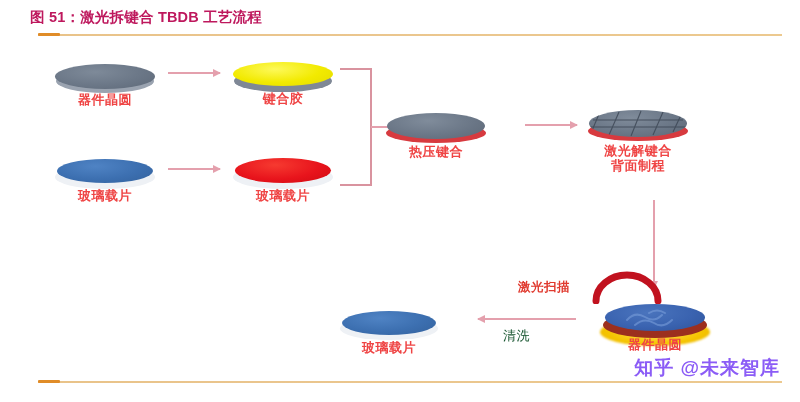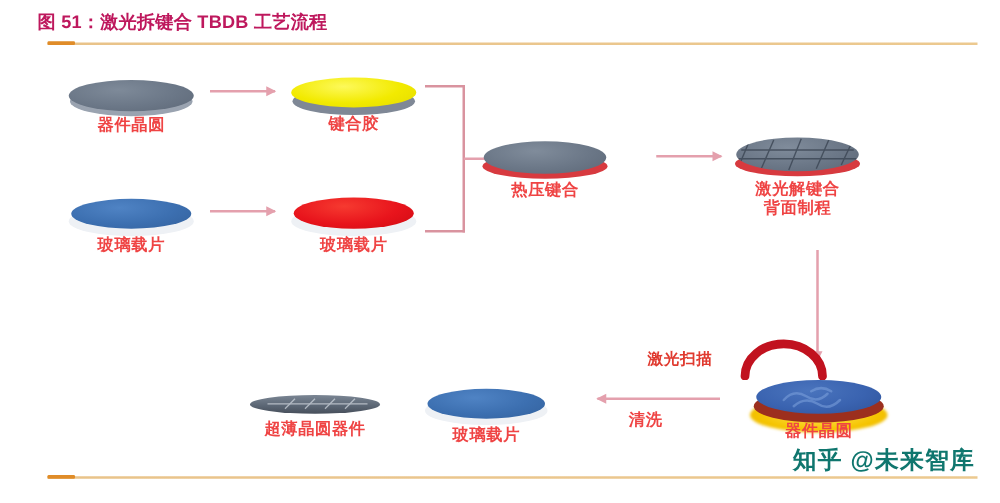--- a/index.html
+++ b/index.html
@@ -63,28 +63,28 @@
     transform:translateX(-50%);
   }
   .bracket{position:absolute;}
   .bracket .seg{position:absolute;background:#d9939f;}
 
   .scan-label{
     position:absolute;font-size:12.5px;font-weight:bold;color:#e03a2f;
     white-space:nowrap;letter-spacing:0.5px;
   }
   .step-label{
-    position:absolute;font-size:13px;font-weight:bold;color:#ef4444;
+    position:absolute;font-size:13px;font-weight:normal;color:#14532d;
     white-space:nowrap;letter-spacing:0.5px;
   }
 
   
   .watermark{
     position:absolute;right:20px;top:355px;
-    font-size:19px;color:#0f766e;font-weight:bold;
+    font-size:19px;color:#8b5cf6;font-weight:bold;
     letter-spacing:1px;white-space:nowrap;
   }
 </style>
 </head>
 <body>
 
 <div class="page">
 
   <div class="title">图 51：激光拆键合 TBDB 工艺流程</div>
   <div class="rule rule-top"></div>
@@ -178,34 +178,20 @@
 
     <div class="arrow-h left" style="left:478px;top:278px;width:98px;"></div>
     <div class="step-label" style="left:503px;top:287px;">清洗</div>
 
     <div class="disc" style="left:340px;top:268px;width:98px;height:52px;">
       <div class="ellipse" style="left:0;top:9px;width:98px;height:23px;background:#eef1f5;"></div>
       <div class="ellipse" style="left:2px;top:3px;width:94px;height:24px;background:radial-gradient(ellipse at 40% 30%,#4f83c4 0%,#3c6fb0 55%,#33619c 100%);"></div>
       <div class="label" style="top:33px;">玻璃载片</div>
     </div>
 
-    <div class="disc" style="left:200px;top:270px;width:104px;height:50px;">
-      <div class="ellipse" style="left:0;top:6px;width:104px;height:15px;background:linear-gradient(to bottom,#7b8694 0%,#5a6573 60%,#474f5b 100%);overflow:hidden;">
-        <svg width="104" height="15" viewBox="0 0 104 15" style="position:absolute;left:0;top:0;">
-          <g stroke="#cfd5dd" stroke-width="1" fill="none" opacity="0.75">
-            <path d="M28 11 L36 3"></path>
-              <path d="M44 11 L52 3"></path>
-            <path d="M60 11 L68 3"></path>
-              <path d="M76 11 L84 3"></path>
-            <path d="M14 7 L94 7"></path>
-          </g>
-        </svg>
-      </div>
-      <div class="label" style="top:26px;">超薄晶圆器件</div>
-    </div>
 
   </div>
 
   <div class="watermark">知乎 @未来智库</div>
   <div class="rule rule-bottom"></div>
   <div class="rule-cap cap-bottom"></div>
 
 </div>
 
 </body></html>

